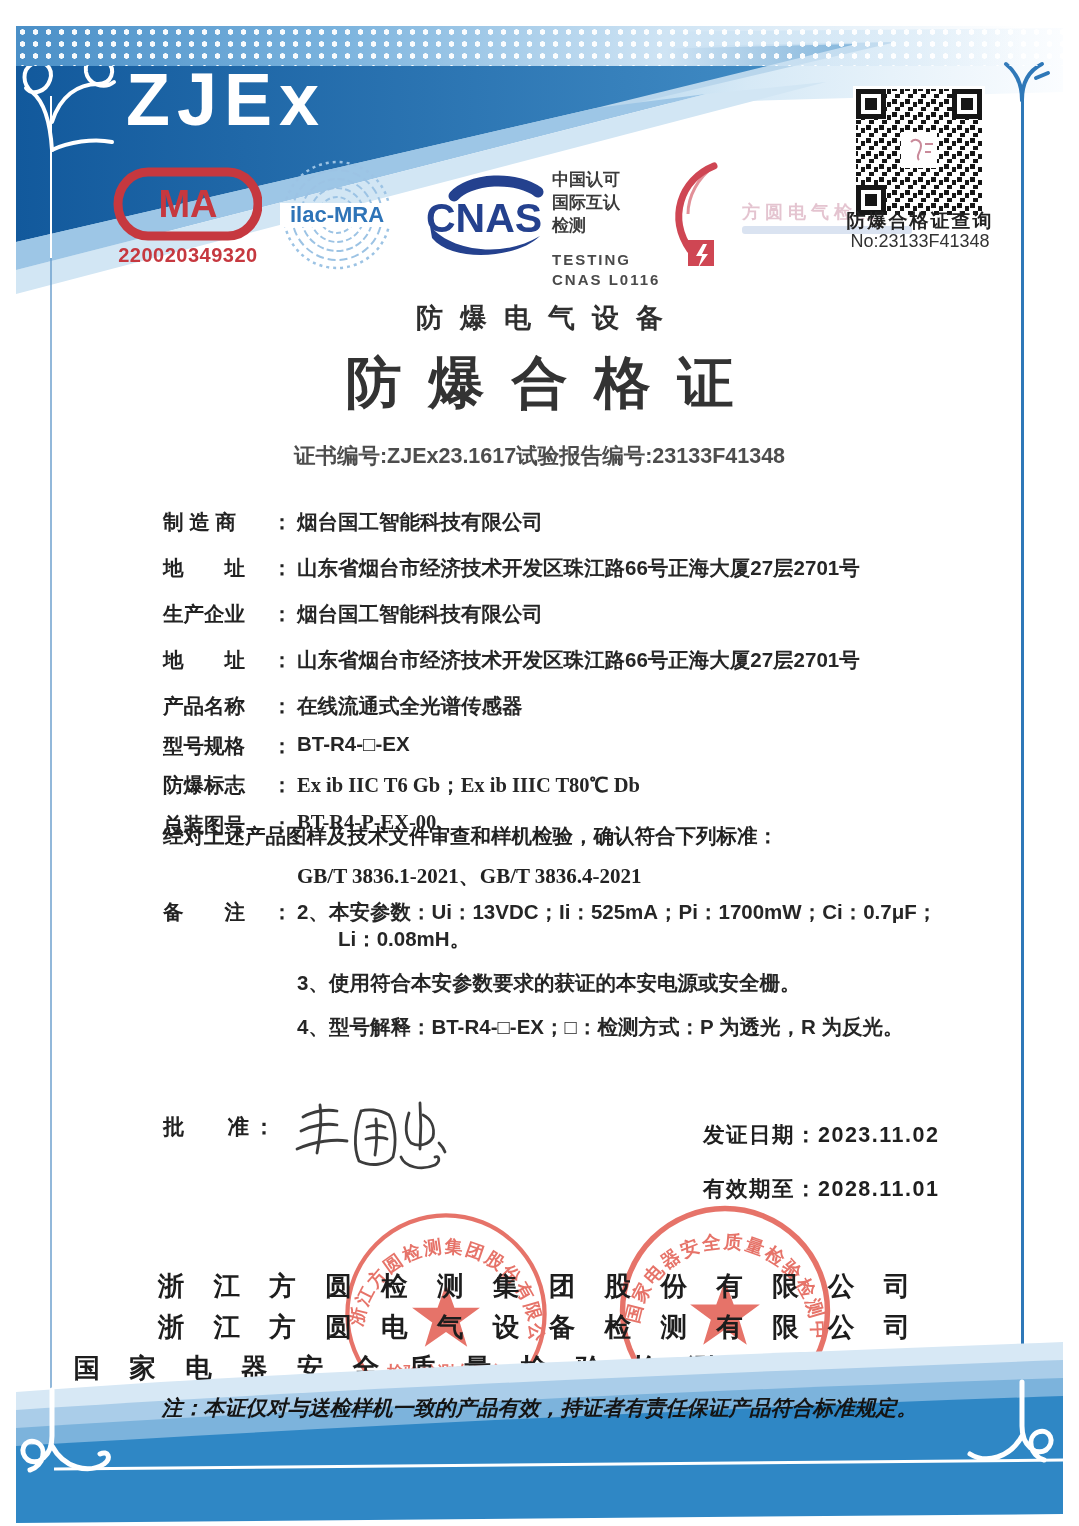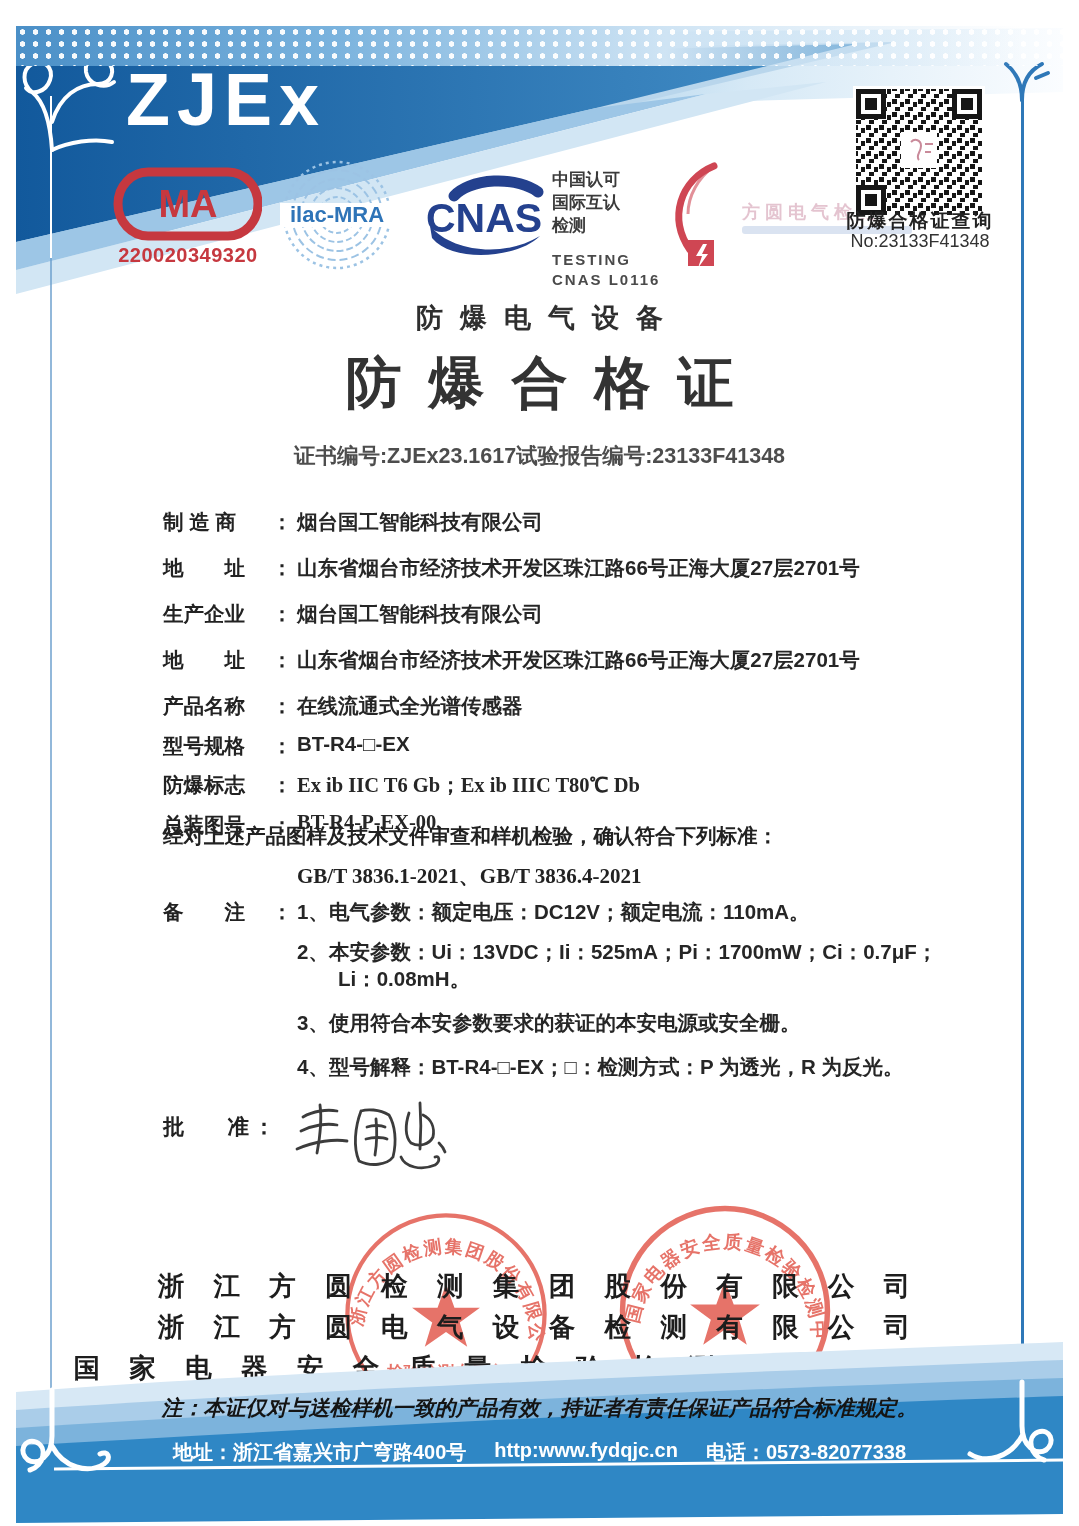--- a/index.html
+++ b/index.html
@@ -224,21 +224,20 @@
     </div>
   </div>
 
   <div class="abs statement">经对上述产品图样及技术文件审查和样机检验，确认符合下列标准：</div>
   <div class="abs standards serif">GB/T 3836.1-2021、GB/T 3836.4-2021</div>
 
   <div class="abs remark">
     <span class="f-label">备　　注</span>
     <span class="f-sep">：</span>
     <div class="remark-items">
-      <div class="remark-item">1、电气参数：额定电压：DC12V；额定电流：110mA。</div>
       <div class="remark-item sp">2、本安参数：Ui：13VDC；Ii：525mA；Pi：1700mW；Ci：0.7μF；Li：0.08mH。</div>
       <div class="remark-item sp">3、使用符合本安参数要求的获证的本安电源或安全栅。</div>
       <div class="remark-item">4、型号解释：BT-R4-□-EX；□：检测方式：P 为透光，R 为反光。</div>
     </div>
   </div>
 
   <div class="abs approve-label">
     <span>批　　准</span>
     <span class="f-sep">：</span>
   </div>
@@ -251,20 +250,24 @@
       <path d="M74,28 C68,44 66,64 72,78 C84,84 100,82 106,74 C110,58 108,42 102,32 C92,26 80,26 74,28"></path>
       <path d="M80,44 C86,42 94,42 98,44"></path>
         <path d="M79,56 C86,54 96,54 100,56"></path>
       <path d="M89,36 C90,46 90,60 88,72"></path>
       <path d="M122,30 C118,42 118,54 124,60 C132,64 142,62 146,54 C148,44 144,36 136,32"></path>
       <path d="M133,20 C134,34 134,52 133,66"></path>
       <path d="M114,74 C118,84 134,88 148,82 C154,78 152,72 148,74"></path>
       <path d="M152,60 C155,63 157,66 158,69"></path>
     </g>
   </svg>
+  <div class="abs dates">
+    <div>发证日期：2023.11.02</div>
+    <div>有效期至：2028.11.01</div>
+  </div>
 
   <svg class="abs seal" style="left:336px;top:1208px;" width="220" height="212" viewBox="0 0 200 200">
     <circle cx="100" cy="100" r="93" fill="none" stroke="#e05043" stroke-width="4"></circle>
     <path id="arcL" d="M 20,122 A 80,80 0 1 1 180,122" fill="none"></path>
     <text font-size="17" fill="#e05043" font-weight="700" letter-spacing="2">
       <textPath href="#arcL" startOffset="4%">浙江方圆检测集团股份有限公司</textPath>
     </text>
     <path d="M100,72 L108,94 L132,94 L113,108 L120,131 L100,117 L80,131 L87,108 L68,94 L92,94 Z" fill="#e05043"></path>
     <text x="100" y="160" text-anchor="middle" font-size="16" fill="#e05043" font-weight="700">检验检测专用章</text>
     <text x="100" y="180" text-anchor="middle" font-size="14" fill="#e05043">（2）</text>
@@ -296,19 +299,14 @@
       <path d="M36,60 L36,106 C36,126 22,136 12,130 C2,122 8,108 20,112 C32,117 28,136 14,140"></path>
       <path d="M36,116 C48,138 72,144 88,134 C96,128 92,120 84,124"></path>
     </g>
     <g stroke="#ffffff" fill="none" stroke-linecap="round" stroke-width="5">
       <path d="M1006,52 L1006,96 C1006,116 1020,126 1030,120 C1040,112 1034,98 1022,102 C1010,107 1014,126 1028,130"></path>
       <path d="M1006,106 C994,128 970,134 954,124"></path>
     </g>
   </svg>
 
   <div class="abs note">注：本证仅对与送检样机一致的产品有效，持证者有责任保证产品符合标准规定。</div>
-  <div class="abs addr">
-    <span>地址：浙江省嘉兴市广穹路400号</span>
-    <span>http:www.fydqjc.cn</span>
-    <span>电话：0573-82077338</span>
-  </div>
 
 </div>
 
 </body></html>

